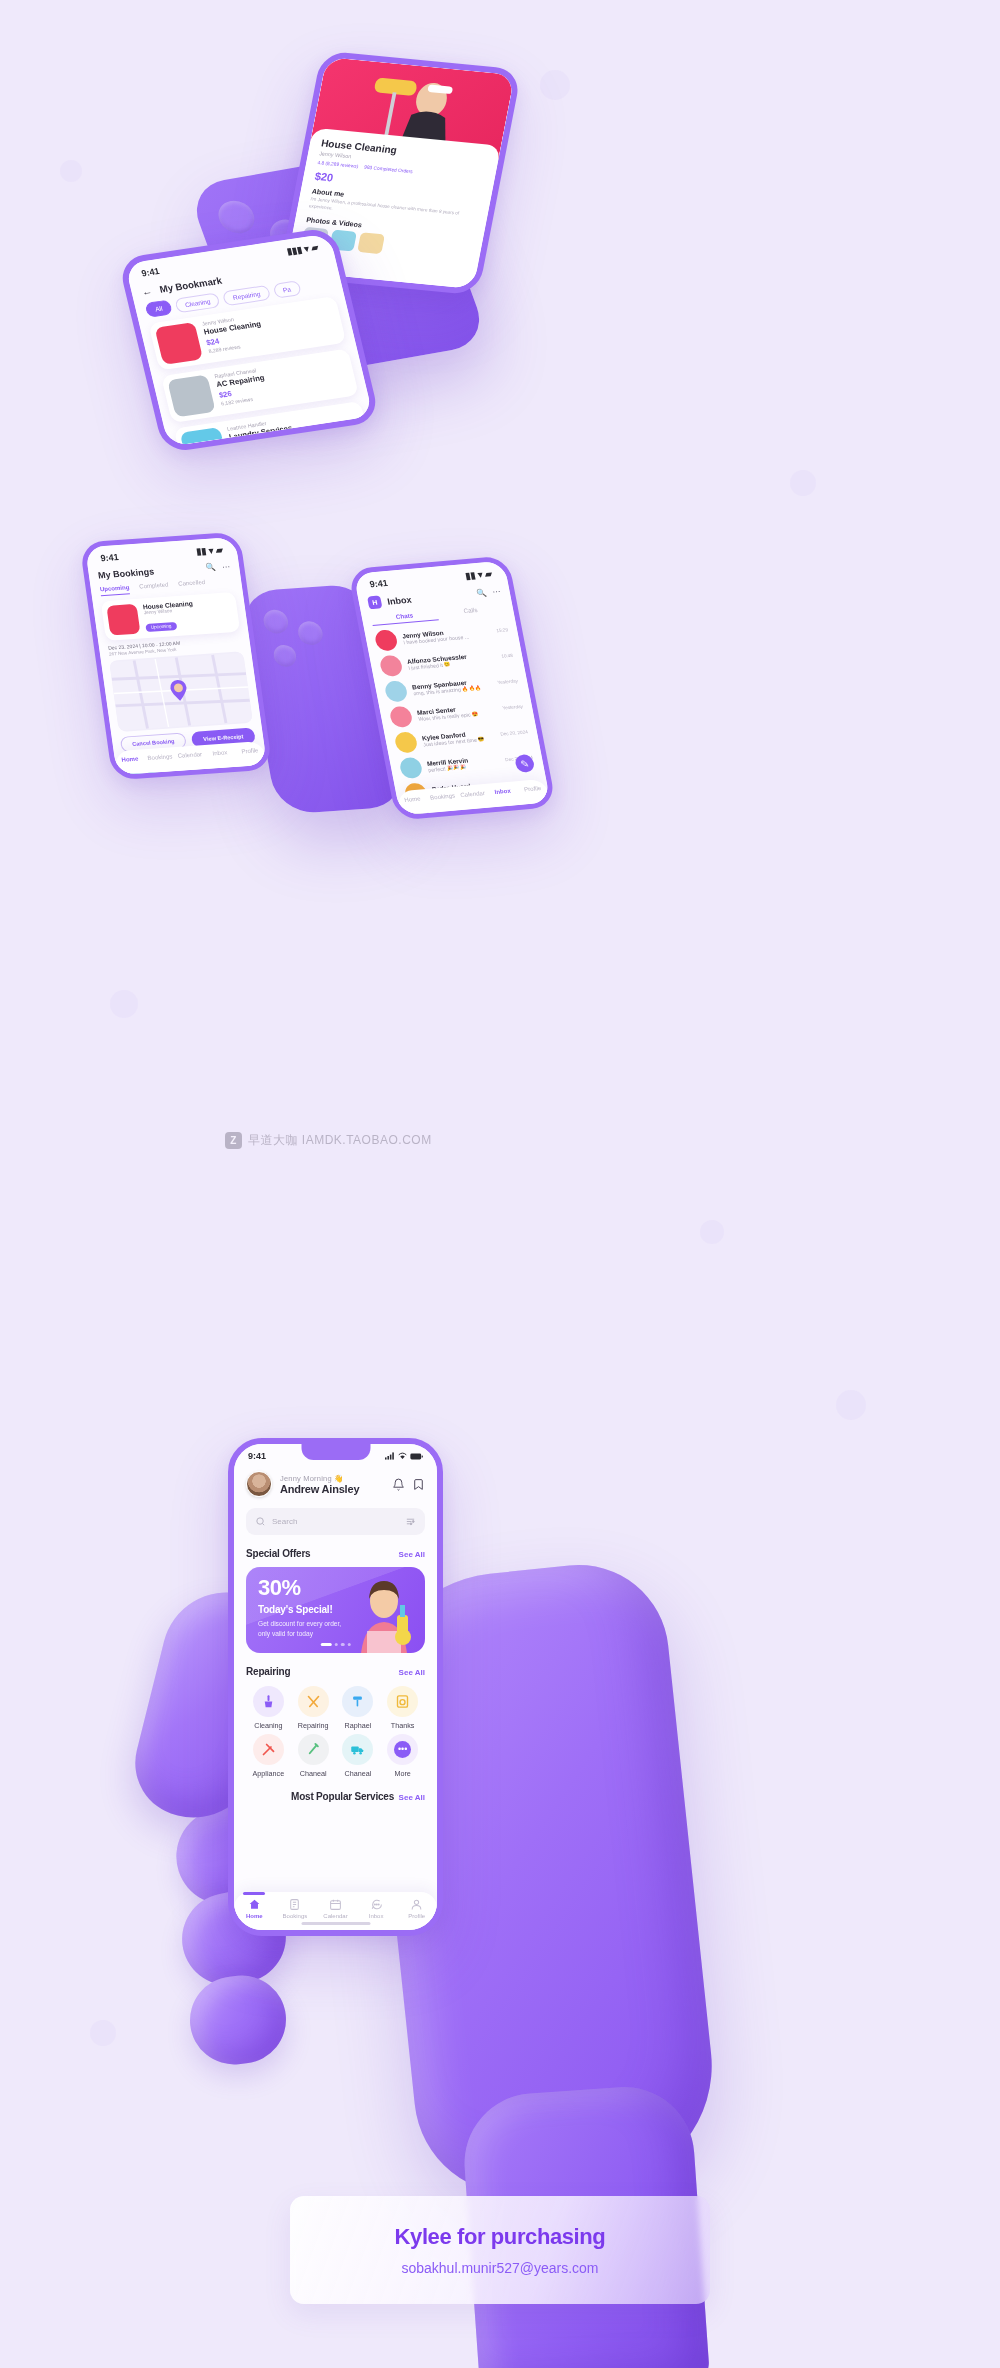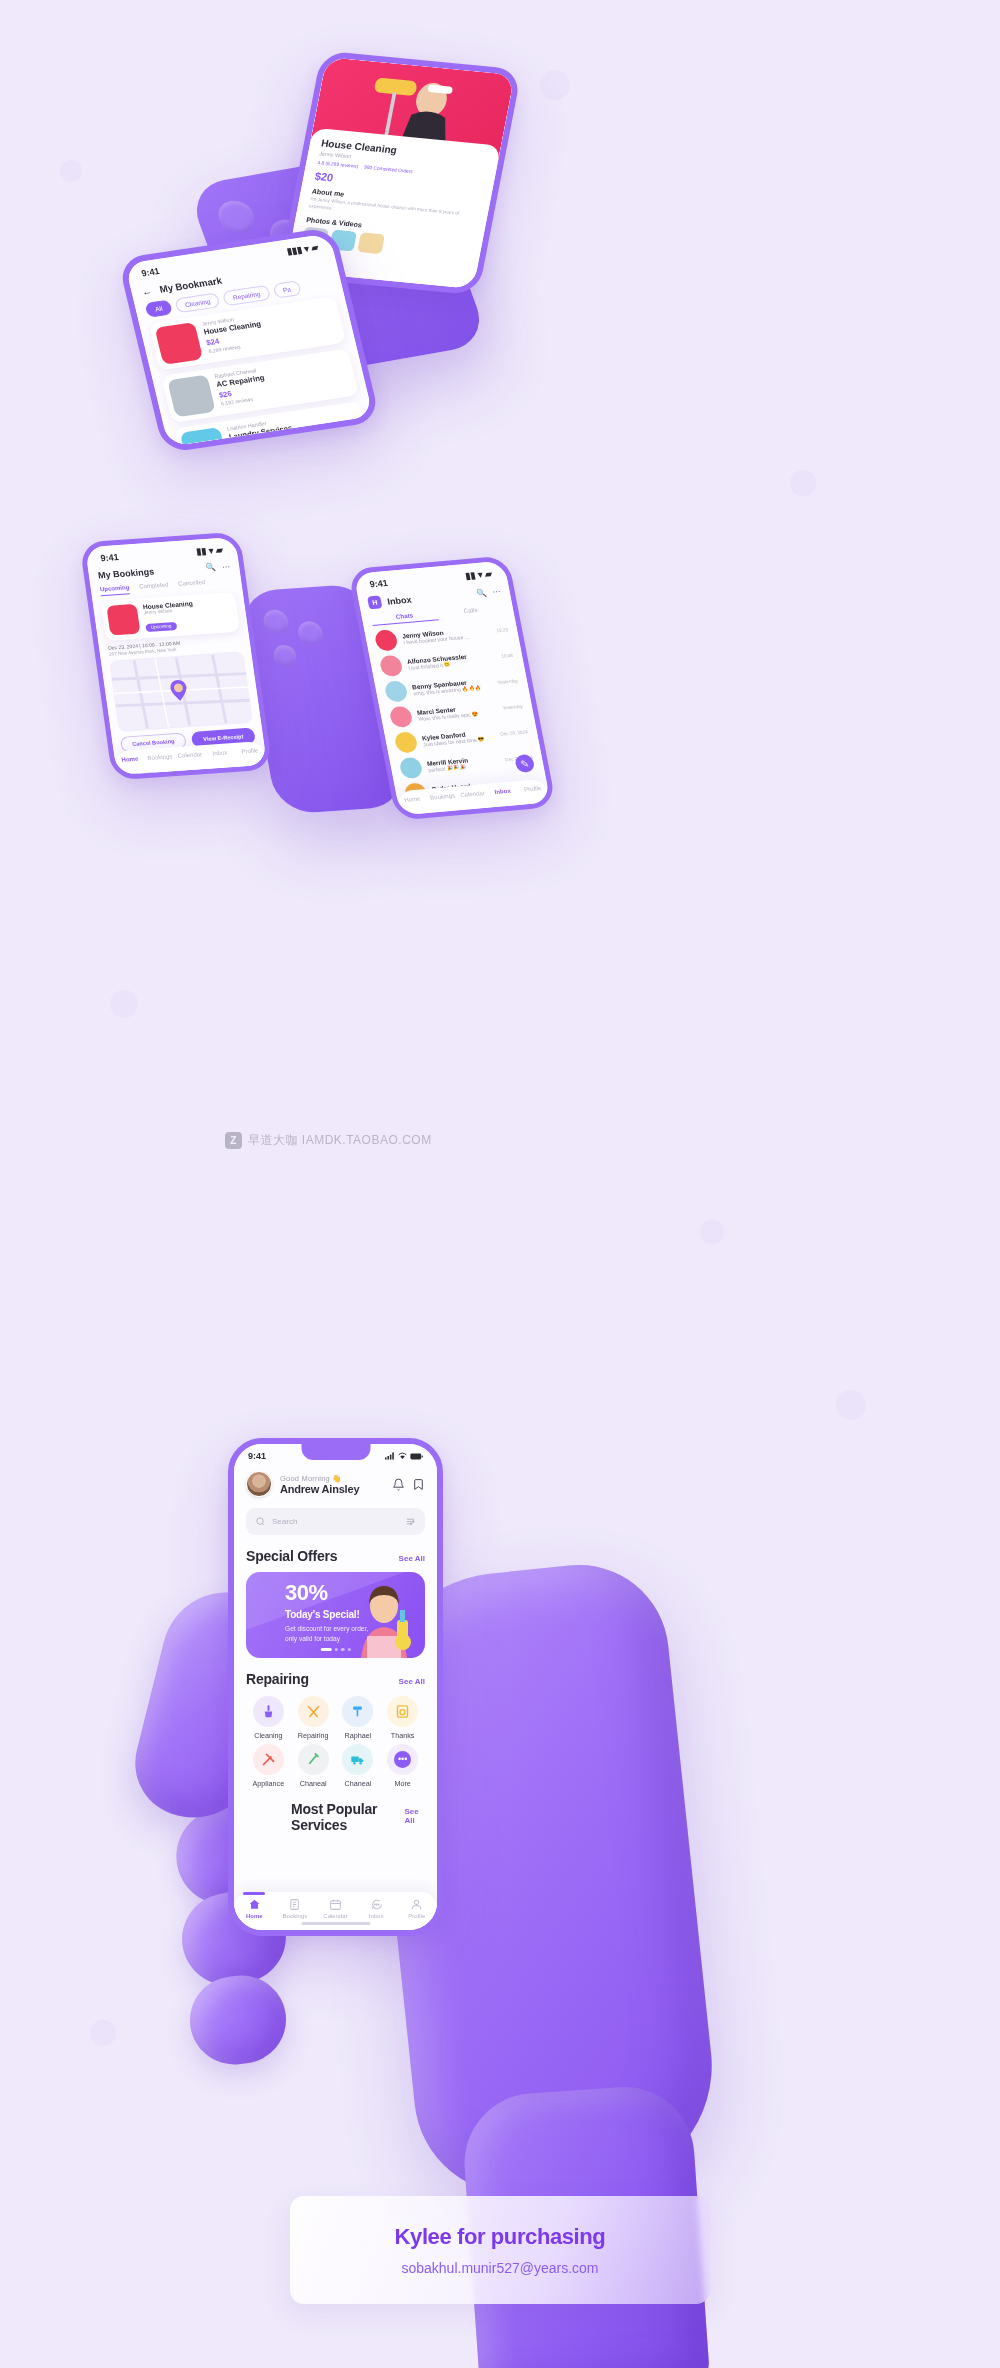--- a/index.html
+++ b/index.html
@@ -60,30 +60,30 @@
 
   .searchbar {
     margin-top: 11px; height: 27px; border-radius: 9px; background: #f3f1f8;
     display:flex; align-items:center; gap:6px; padding: 0 9px;
   }
   .searchbar .ph { flex:1; font-size: 8px; color: #b4b0bf; }
   .searchbar svg { width: 11px; height: 11px; color:#b4b0bf; }
   .filter-ic { color:#8b5cf6; }
 
   .sec-head { display:flex; justify-content:space-between; align-items:baseline; margin-top: 13px; }
-  .sec-title { font-size: 14px; font-weight: 700; color:#2e2b38; letter-spacing:-.2px; }
+  .sec-title { font-size: 10px; font-weight: 700; color:#2e2b38; letter-spacing:-.2px; }
   .sec-link { font-size: 8px; font-weight: 700; color:#8b5cf6; }
 
   .promo {
     margin-top: 8px; height: 86px; border-radius: 14px; position: relative; overflow:hidden;
     background: linear-gradient(118deg,#a274f8 0%, #9a64f6 42%, #8b4ff2 100%);
   }
   .promo::after{content:"";position:absolute;inset:0;
     background:linear-gradient(160deg,rgba(255,255,255,.12) 0 38%,transparent 38.5%);}
-  .promo-txt { position:relative; z-index:2; padding: 10px 10px 0 12px; width: 64%; margin-left: 27px; }
+  .promo-txt { position:relative; z-index:2; padding: 10px 10px 0 12px; width: 64%; }
   .promo-30 { font-size: 22px; font-weight: 700; color:#fff; line-height:1; letter-spacing:-.5px;}
   .promo-sp { font-size: 10px; font-weight: 700; color:#fff; margin-top: 5px; letter-spacing:-.2px;}
   .promo-sub { font-size: 6.6px; color: rgba(255,255,255,.88); margin-top: 4px; line-height: 1.45; }
   .promo-girl { position:absolute; right:4px; bottom:0; width: 74px; height: 78px; z-index:2;}
   .dots { position:absolute; left: 50%; bottom: 7px; transform:translateX(-50%);
           display:flex; gap:3px; align-items:center; z-index:3; }
   .dots i { width:3.5px;height:3.5px;border-radius:50%;background:rgba(255,255,255,.55); display:block;}
   .dots i.on { width:11px; border-radius:3px; background:#fff; }
 
   .svc-grid { display:grid; grid-template-columns: repeat(4,1fr); gap: 4px 0; margin-top: 9px; }
@@ -547,21 +547,21 @@
             <rect x="0.5" y="0.5" width="15" height="8" rx="2" fill="#2b2b33"></rect>
             <rect x="16.2" y="3" width="1.6" height="3" rx=".7" fill="#2b2b33"></rect>
           </svg>
         </span>
       </div>
 
       <div class="hero-inner">
         <div class="greet-row">
           <div class="avatar"></div>
           <div class="greet-txt">
-            <div class="greet-hi">Good Morning 👋</div>
+            <div class="greet-hi">Jenny Morning 👋</div>
             <div class="greet-name">Andrew Ainsley</div>
           </div>
           <div class="hdr-icons">
             <svg viewBox="0 0 24 24" fill="none" stroke="currentColor" stroke-width="1.8">
               <path d="M18 8a6 6 0 1 0-12 0c0 7-3 9-3 9h18s-3-2-3-9"></path>
                 <path d="M13.7 21a2 2 0 0 1-3.4 0"></path>
             </svg>
             <svg viewBox="0 0 24 24" fill="none" stroke="currentColor" stroke-width="1.8">
               <path d="M19 21l-7-5-7 5V5a2 2 0 0 1 2-2h10a2 2 0 0 1 2 2z"></path>
             </svg>

